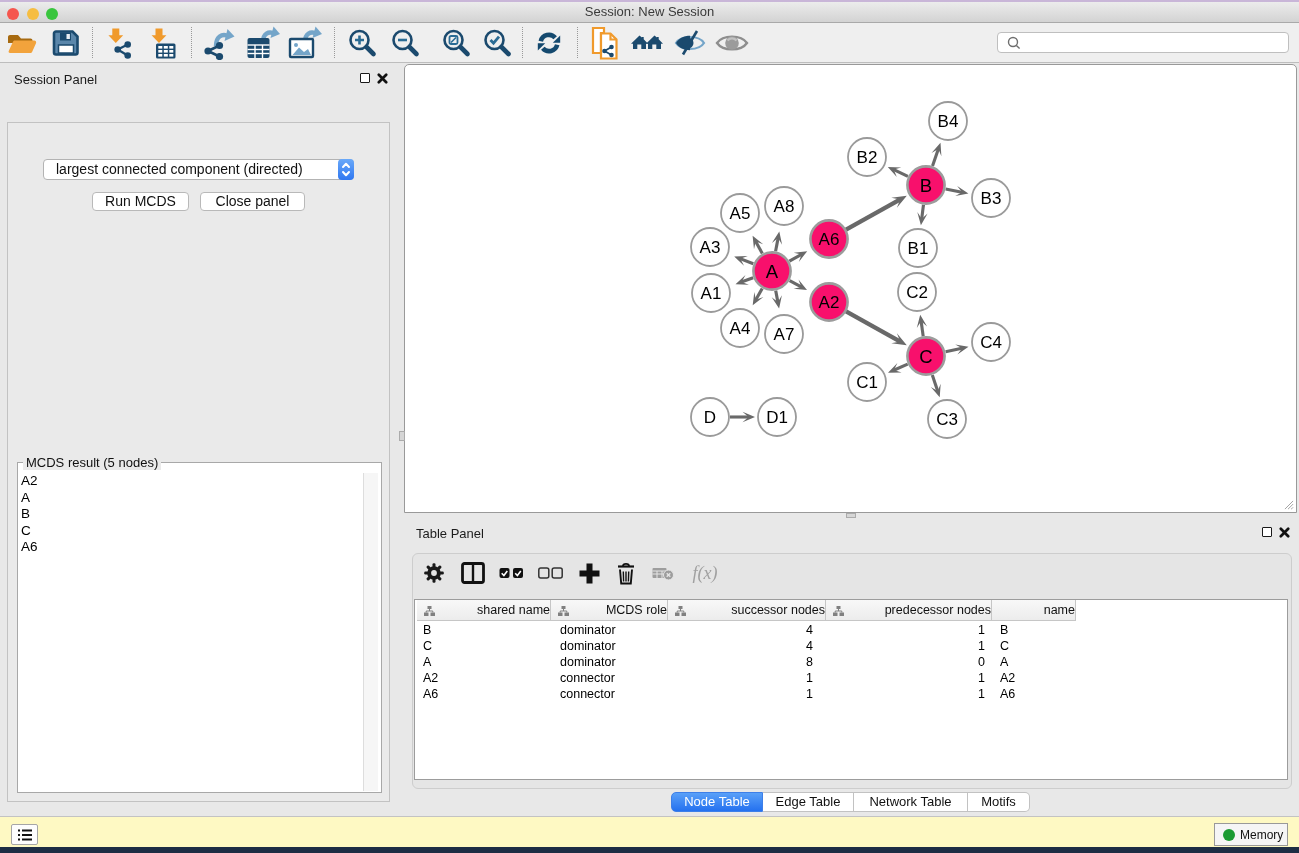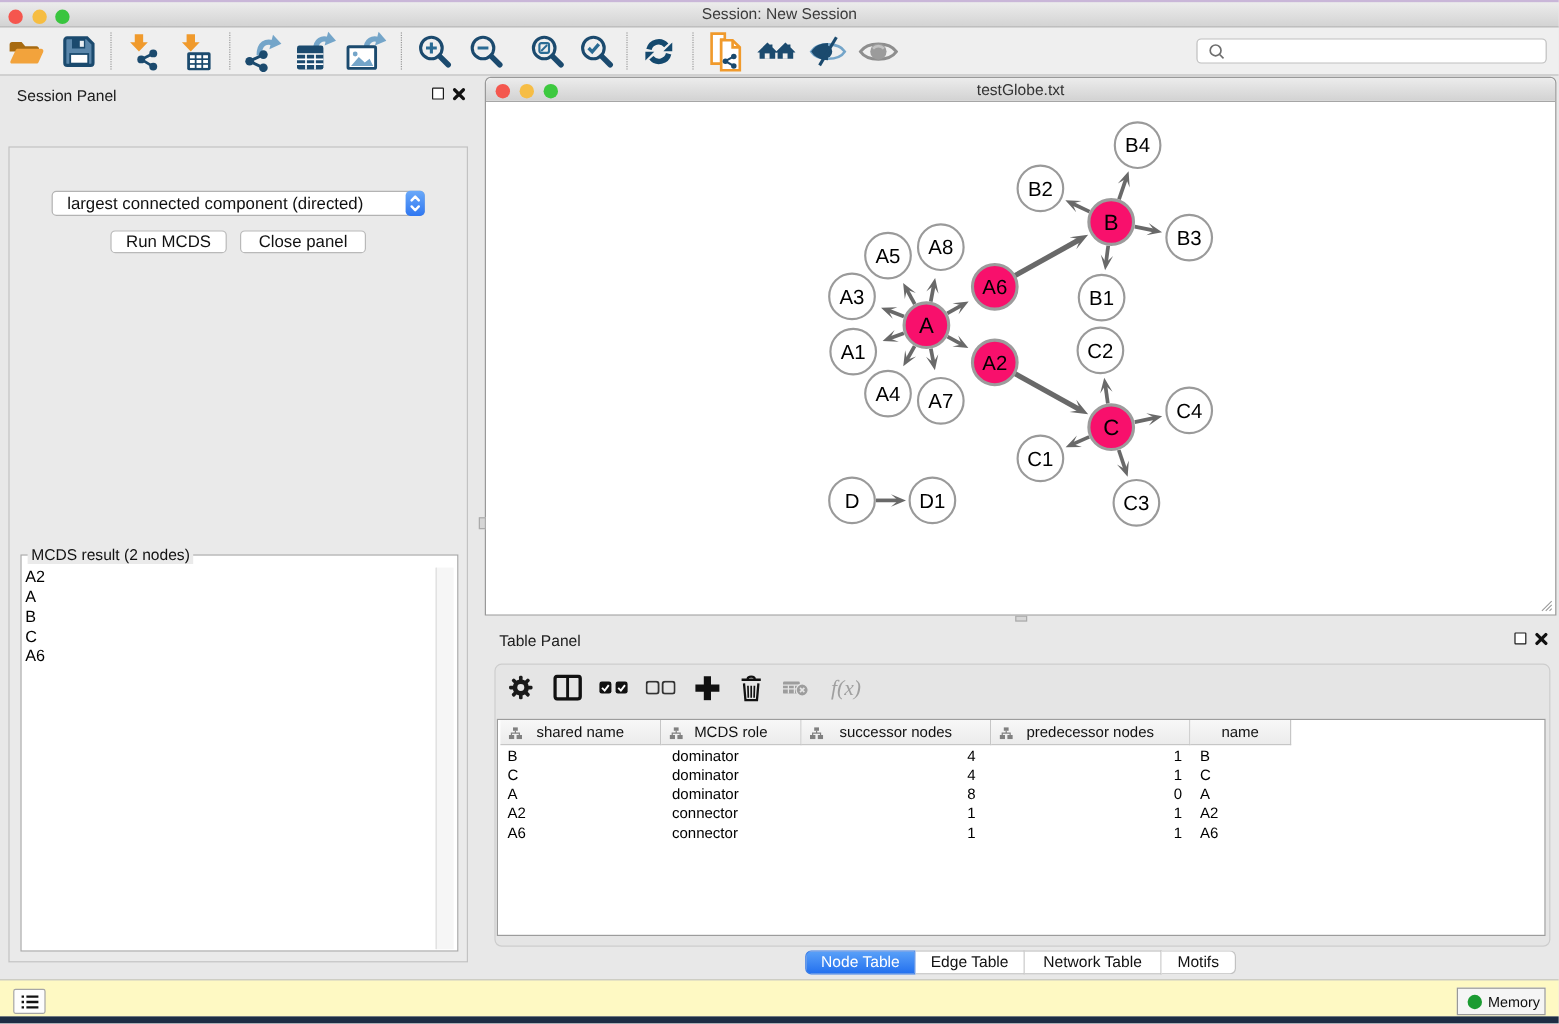--- a/index.html
+++ b/index.html
@@ -40,21 +40,21 @@
 #graph circle.wh{fill:#fff;stroke:#9a9a9a;stroke-width:1.8}
 #graph circle.pk{fill:#f8106c;stroke:#9c9c9c;stroke-width:2.6}
 #graph text{font-size:17px;fill:#000;text-anchor:middle;font-family:"Liberation Sans",sans-serif}
 #grip{position:absolute;right:2px;bottom:2px;width:10px;height:10px}
 
 #tp-title{left:416px;top:526px;font-size:13px;color:#1c1c1c}
 #tp-box{left:412px;top:553px;width:880px;height:236px;background:#e5e5e5;border:1px solid #cdcdcd;border-radius:6px}
 #tp-toolbar{position:absolute;left:0;top:0;width:100%;height:44px}
 .ti{position:absolute;top:0;height:38px;display:flex;align-items:center;justify-content:center}
 #tbl{left:414px;top:599px;width:874px;height:181px;background:#fff;border:1px solid #9c9c9c}
-.th{position:absolute;top:0;height:21px;background:linear-gradient(#f8f8f8,#ececec);border-right:1px solid #c6c6c6;border-bottom:1px solid #c6c6c6;font-size:12.5px;color:#111;text-align:center;line-height:21px}
+.th{position:absolute;top:0;height:21px;background:linear-gradient(#f8f8f8,#ececec);border-right:1px solid #c6c6c6;border-bottom:1px solid #c6c6c6;font-size:12.5px;color:#111;text-align:right;line-height:21px}
 .th.fi{border-left:none}
 .hicon{position:absolute;left:7px;top:6px}
 .cell{position:absolute;font-size:12.5px;color:#000;height:16px;line-height:16px}
 .num{text-align:right}
 
 #btabs{left:671px;top:792px;height:20px;display:flex}
 .btab{font-size:13px;color:#111;background:#fff;border:1px solid #c2c2c2;border-left:none;text-align:center;line-height:18px}
 .btab.first{border-left:1px solid #c2c2c2;border-radius:5px 0 0 5px}
 .btab.sel{background:linear-gradient(#59a0f8,#2471ef);color:#fff;border-color:#3d7fe8}
 .btab.last{border-radius:0 5px 5px 0}
@@ -251,31 +251,25 @@
   <div class="abs" id="cp-box"></div>
   <div class="abs" id="dd">largest connected component (directed)
     <div class="step"><svg width="16" height="21" viewBox="0 0 16 21">
           <path d="M5 8 L8 4.8 L11 8" fill="none" stroke="#fff" stroke-width="2" stroke-linejoin="round" stroke-linecap="round"></path>
           <path d="M5 13 L8 16.2 L11 13" fill="none" stroke="#fff" stroke-width="2" stroke-linejoin="round" stroke-linecap="round"></path>
         </svg></div>
   </div>
   <div class="btn" style="left:92px;top:192px;width:97px">Run MCDS</div>
   <div class="btn" style="left:200px;top:192px;width:105px">Close panel</div>
   <div class="abs" id="fieldset"></div>
-  <div class="abs" id="legend">MCDS result (2 nodes)</div>
+  <div class="abs" id="legend">MCDS result (5 nodes)</div>
   <div class="abs" id="cp-scroll"></div>
   <div class="abs" id="mcdslist">A2<br>A<br>B<br>C<br>A6</div>
 
   <div class="abs" id="netwin">
-    <div id="nw-title">
-      <div class="t">testGlobe.txt</div>
-      <span class="tl" style="left:8px;top:4.5px;background:#f4574e"></span>
-      <span class="tl" style="left:28px;top:4.5px;background:#f6bd45"></span>
-      <span class="tl" style="left:48px;top:4.5px;background:#3dc93f"></span>
-    </div>
     <svg id="graph" width="891" height="427" viewBox="0 0 891 427">
 <line x1="357.3" y1="167.5" x2="350.2" y2="154.6"></line>
 <polygon points="347.6,149.8 358.2,158.2 350.7,155.5 349.0,163.2"></polygon>
 <line x1="370.6" y1="165.3" x2="373.3" y2="151.0"></line>
 <polygon points="374.3,145.6 377.1,158.8 373.1,152.0 366.9,156.9"></polygon>
 <line x1="348.3" y1="177.8" x2="334.4" y2="172.4"></line>
 <polygon points="329.2,170.4 342.8,170.0 335.3,172.7 339.0,179.7"></polygon>
 <line x1="348.2" y1="191.8" x2="335.6" y2="196.3"></line>
 <polygon points="330.5,198.2 340.5,189.0 336.6,196.0 344.0,198.8"></polygon>
 <line x1="357.2" y1="202.4" x2="350.4" y2="214.5"></line>

